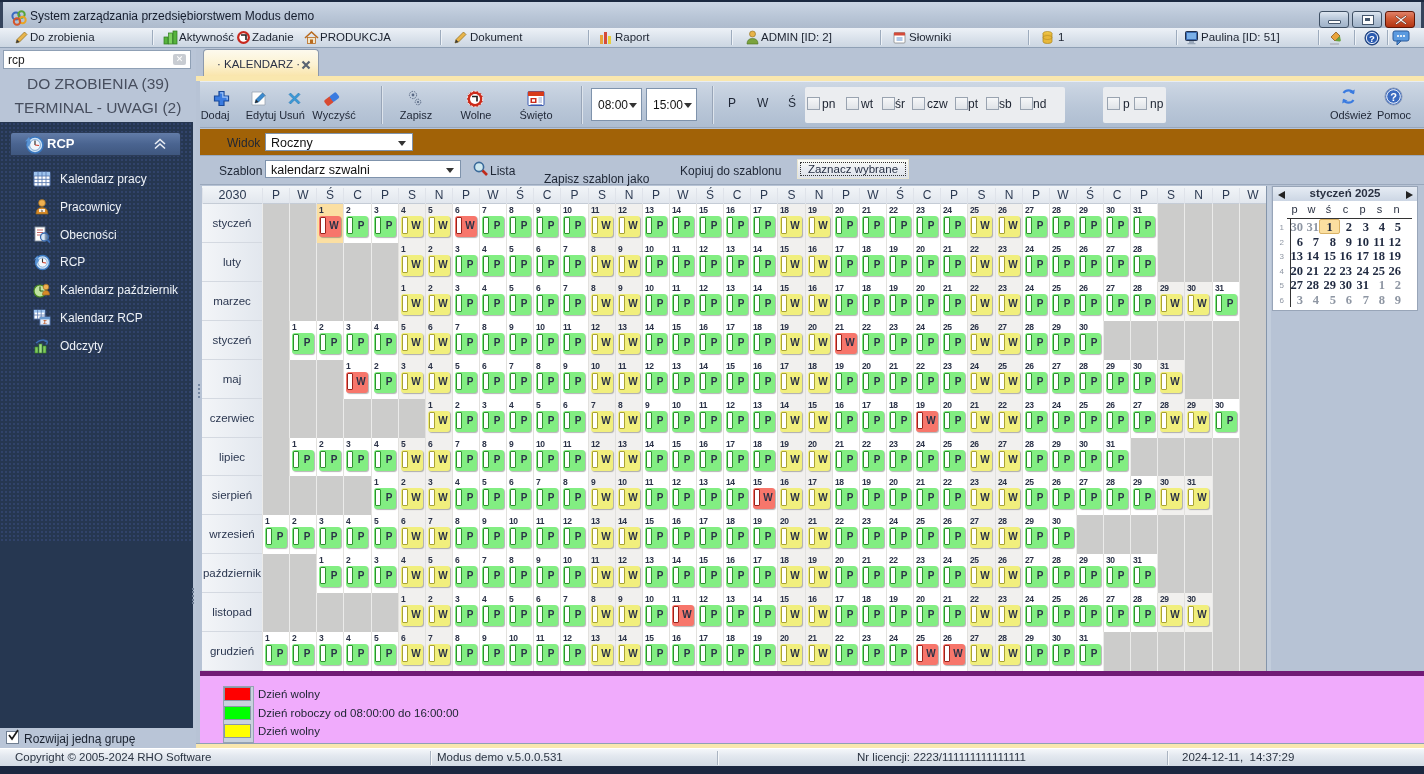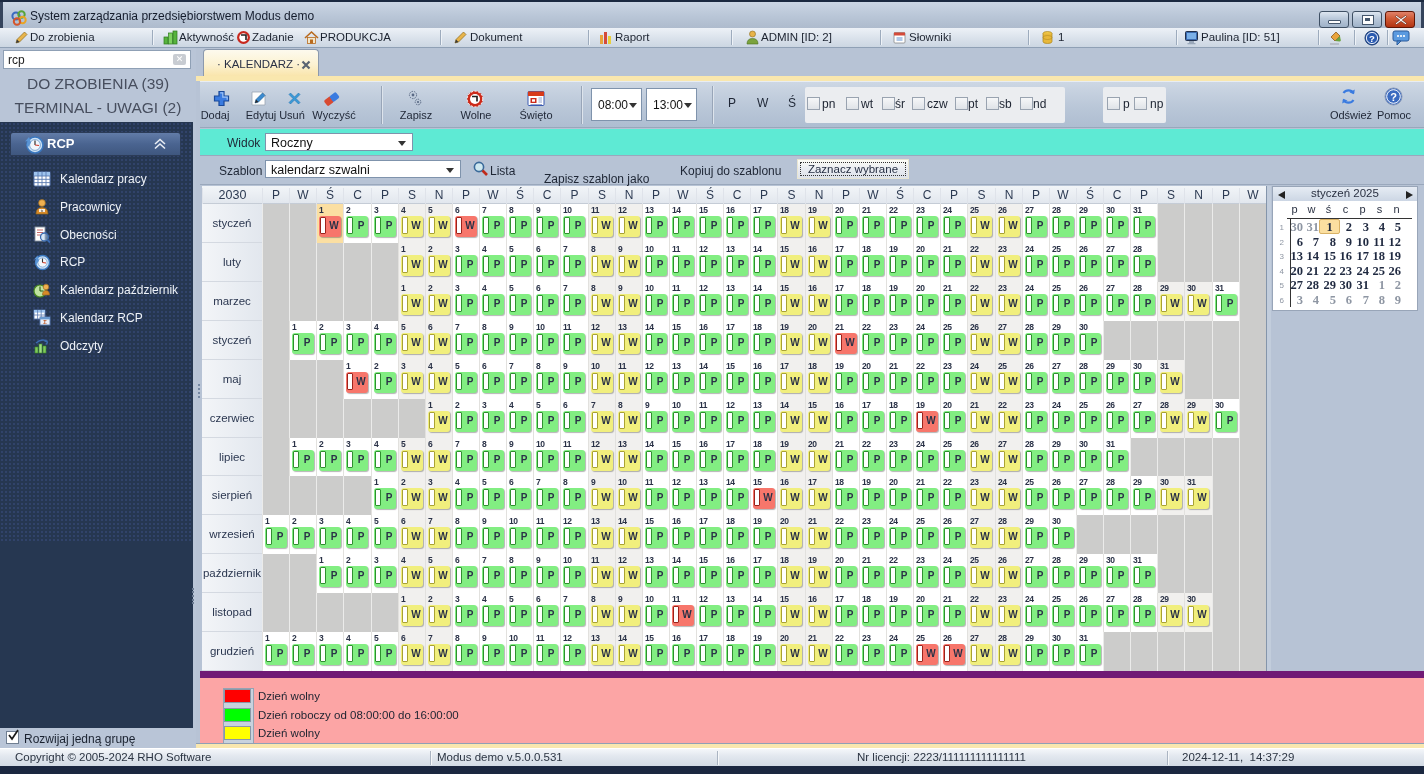--- a/index.html
+++ b/index.html
@@ -32,21 +32,21 @@
 .tlbl{font-size:11px;color:#1e2635;top:27px;text-align:center;}
 .tsep{top:4px;width:1px;height:38px;background:#98a5b8;box-shadow:1px 0 0 #dde4ec;}
 .timebox{top:6px;width:51px;height:33px;background:#fff;border:1px solid #7f93ac;}
 .timebox b{position:absolute;left:6px;top:9px;font-weight:normal;font-size:12px;color:#111;}
 .timebox i{position:absolute;right:4px;top:14px;width:0;height:0;border-left:4px solid transparent;border-right:4px solid transparent;border-top:5px solid #333;}
 .ckpanel{top:5px;height:36px;background:#ebedf0;border-radius:2px;}
 .ckb{top:15px;width:13px;height:13px;background:linear-gradient(#f6f7f8,#dfe3e8);border:1px solid #99a3b0;}
 .cklbl{top:15px;font-size:12px;color:#1c2330;}
 .dayletter{top:14px;font-size:12px;color:#1e2635;}
 
-#widokrow{left:200px;top:129px;width:1224px;height:27px;background:#5eead4;border-bottom:1px solid #9aa8bc;}
+#widokrow{left:200px;top:129px;width:1224px;height:27px;background:#a16207;border-bottom:1px solid #9aa8bc;}
 #szablonrow{left:200px;top:157px;width:1224px;height:28px;background:#b7c3d5;border-bottom:1px solid #9aa8bc;}
 .frmlbl{font-size:12px;color:#1e2635;}
 .combo{background:#fff;border:1px solid #7f93ac;}
 .combo b{position:absolute;left:5px;top:2px;font-weight:normal;font-size:12.5px;color:#111;}
 .combo i{position:absolute;right:6px;top:7px;width:0;height:0;border-left:4px solid transparent;border-right:4px solid transparent;border-top:5px solid #333;}
 #zazbtn{left:597px;top:2px;width:112px;height:20px;background:linear-gradient(#fdfdf6,#e9ecf1 50%,#dde2ea);border:1px solid #e8e5d2;outline:1px dotted #333;outline-offset:-4px;font-size:11.5px;text-align:center;padding-top:3px;color:#252e42;}
 
 #grid{left:202px;top:186px;width:1064px;height:485px;background:#fff;}
 #ghdr{left:0;top:0;width:1064px;height:18px;background:linear-gradient(#f2f5f8,#e2e7ee);border-bottom:1px solid #c5ccd6;}
 .hl{top:2px;font-size:12px;color:#2c3a52;text-align:center;border-left:1px solid #dfe3ea;height:16px;}
@@ -64,28 +64,28 @@
 .dbox.r{background:#f7766b;}
 .dbar{position:absolute;left:1px;top:1px;width:6px;height:17px;background:#fff;border-radius:1px;}
 .g .dbar{border:1px solid #2f8f2f;}
 .y .dbar{border:1px solid #a9a233;}
 .r .dbar{border:1px solid #9c231b;}
 .dltr{position:absolute;left:8px;top:4px;width:14px;text-align:center;font-size:10px;font-weight:bold;color:#2a3247;}
 
 #vsplit{left:1266px;top:186px;width:5px;height:485px;background:#c2cddc;border-left:1px solid #8495ab;}
 #rpanel{left:1271px;top:186px;width:153px;height:551px;background:#b7c3d5;}
 #minical{left:1px;top:0px;width:146px;height:125px;background:#fff;border:1px solid #98a5b8;}
-#mctitle{left:0;top:0;width:144px;height:14px;background:linear-gradient(#e6ecf4,#ccd6e4);font-size:11.5px;color:#2a3142;text-align:center;}
+#mctitle{left:0;top:0;width:144px;height:14px;background:linear-gradient(#e6ecf4,#ccd6e4);font-size:11.5px;color:#2a3142;text-align:center;font-weight:bold;}
 .mcwd{top:16px;width:17px;text-align:center;font-size:11px;color:#2a3142;}
 .mcnum{font-family:"Liberation Serif",serif;font-weight:bold;font-size:12.5px;color:#1f2940;width:19px;text-align:right;}
 .mcnum.gray{color:#8e96a3;}
 .mcwk{font-size:8px;color:#8e96a3;width:8px;text-align:right;}
 .mc1{font-family:"Liberation Serif",serif;font-weight:bold;font-size:12.5px;color:#1f2940;width:21px;text-align:center;}
 
-#legend{left:200px;top:671px;width:1224px;height:88px;background:#fca5a5;border-top:7px solid #701a75;}
+#legend{left:200px;top:671px;width:1224px;height:88px;background:#f0abfc;border-top:5px solid #701a75;}
 .lgbox{left:24px;width:27px;height:14px;border:1px solid #8b97a7;}
 .lgl{left:58px;font-size:11.5px;color:#1c2330;}
 #ystrip2{left:196px;top:743px;width:1228px;height:5px;background:#f9e7ae;border-top:1px solid #8fa0b5;}
 
 #cbrow{left:0;top:728px;width:196px;height:20px;background:#b9c5d7;}
 #statusbar{left:0;top:748px;width:1424px;height:18px;background:linear-gradient(#f4f7fa,#e3e8ef 40%,#d3dbe5);border-top:1px solid #fff;font-size:11.5px;color:#2b3442;}
 #botbar{left:0;top:766px;width:1424px;height:8px;background:#1b2740;}
 .ssep{top:2px;width:1px;height:14px;background:#aab4c2;box-shadow:1px 0 0 #f6f8fa;}
 </style></head><body>
 <div id="tbar" class="ab">
@@ -335,21 +335,21 @@
         <rect x="5" y="9.3" width="3" height="2.4" fill="#fff"></rect>
         <path d="M11.5 8 H15 M11.5 10 H15 M11.5 12 H15 M3.5 14.5 H15" stroke="#8a9ac8" stroke-width="0.9"></path>
       </svg></div>
 <div class="ab tlbl" style="left:310px;width:52px">Święto</div>
 <div class="ab tsep" style="left:381px"></div>
 <div class="ab timebox" style="left:391px">
       <b>08:00</b>
       <i></i>
     </div>
 <div class="ab timebox" style="left:446px">
-      <b>13:00</b>
+      <b>15:00</b>
       <i></i>
     </div>
 <div class="ab tsep" style="left:512px"></div>
 <div class="ab dayletter" style="left:528px">P</div>
 <div class="ab dayletter" style="left:557px">W</div>
 <div class="ab dayletter" style="left:588px">Ś</div>
 <div class="ab ckpanel" style="left:605px;width:260px"></div>
 <div class="ab ckb" style="left:607px"></div>
     <div class="ab cklbl" style="left:622px">pn</div>
 <div class="ab ckb" style="left:646px"></div>

